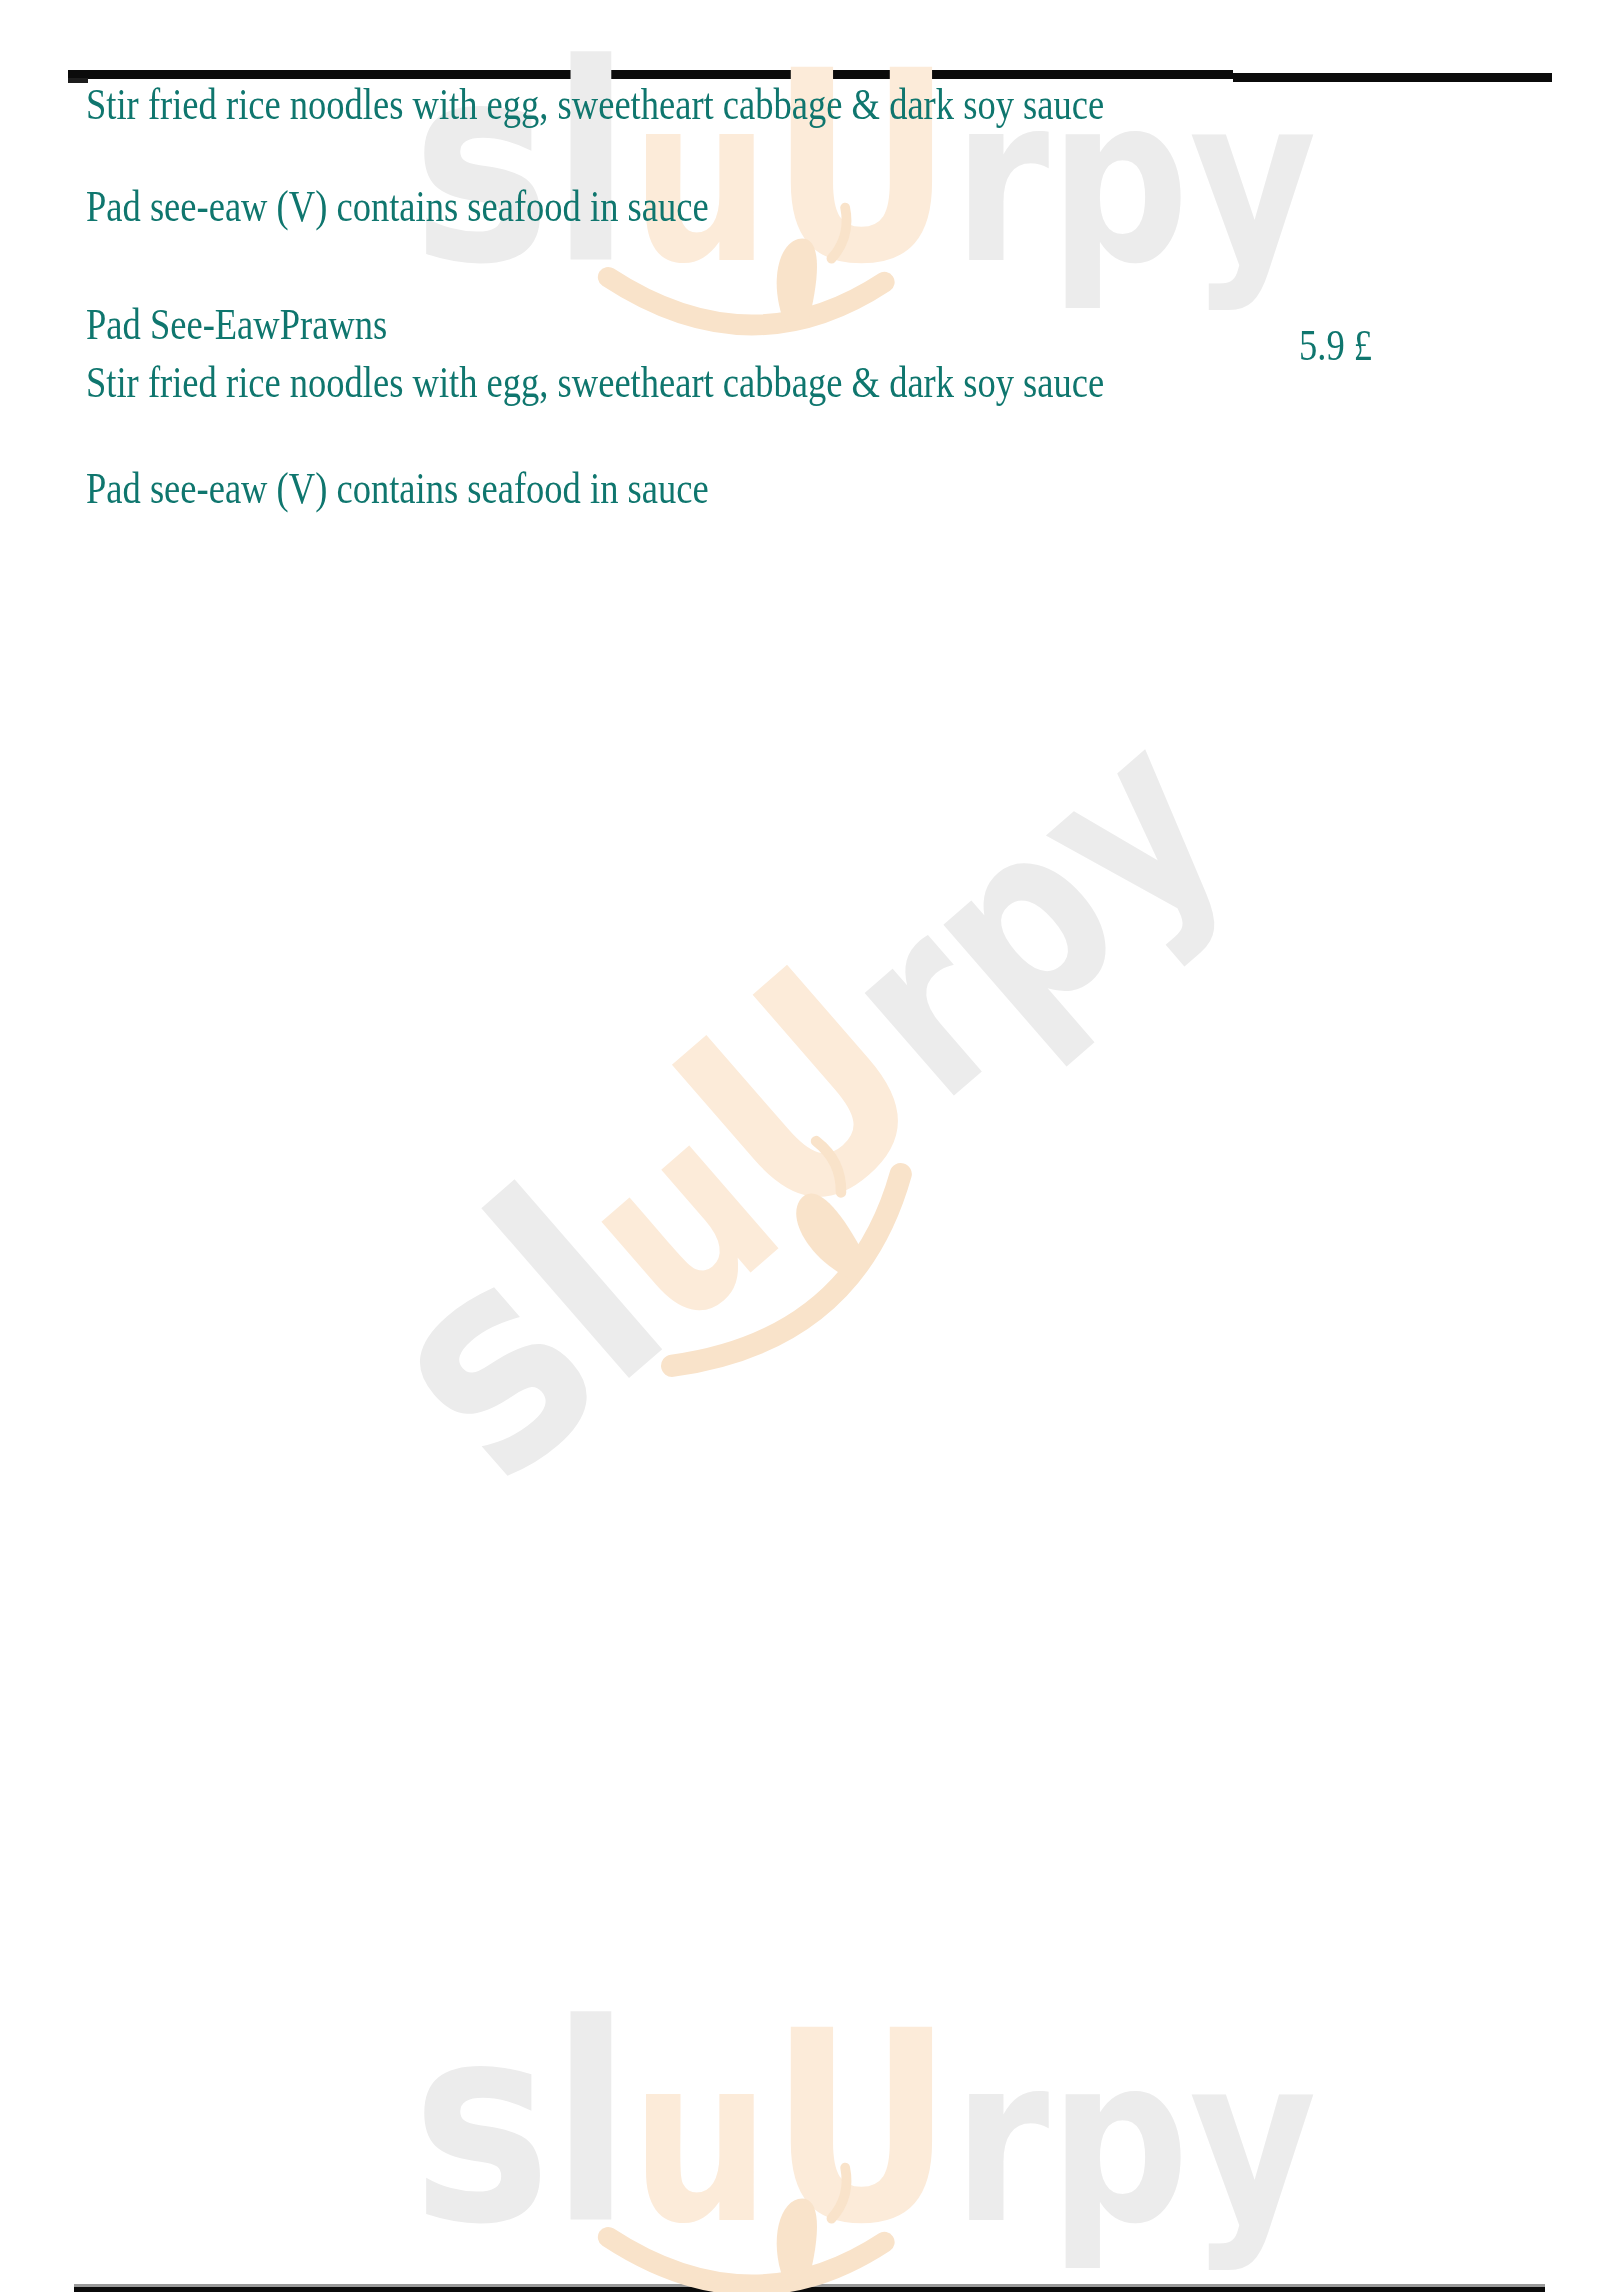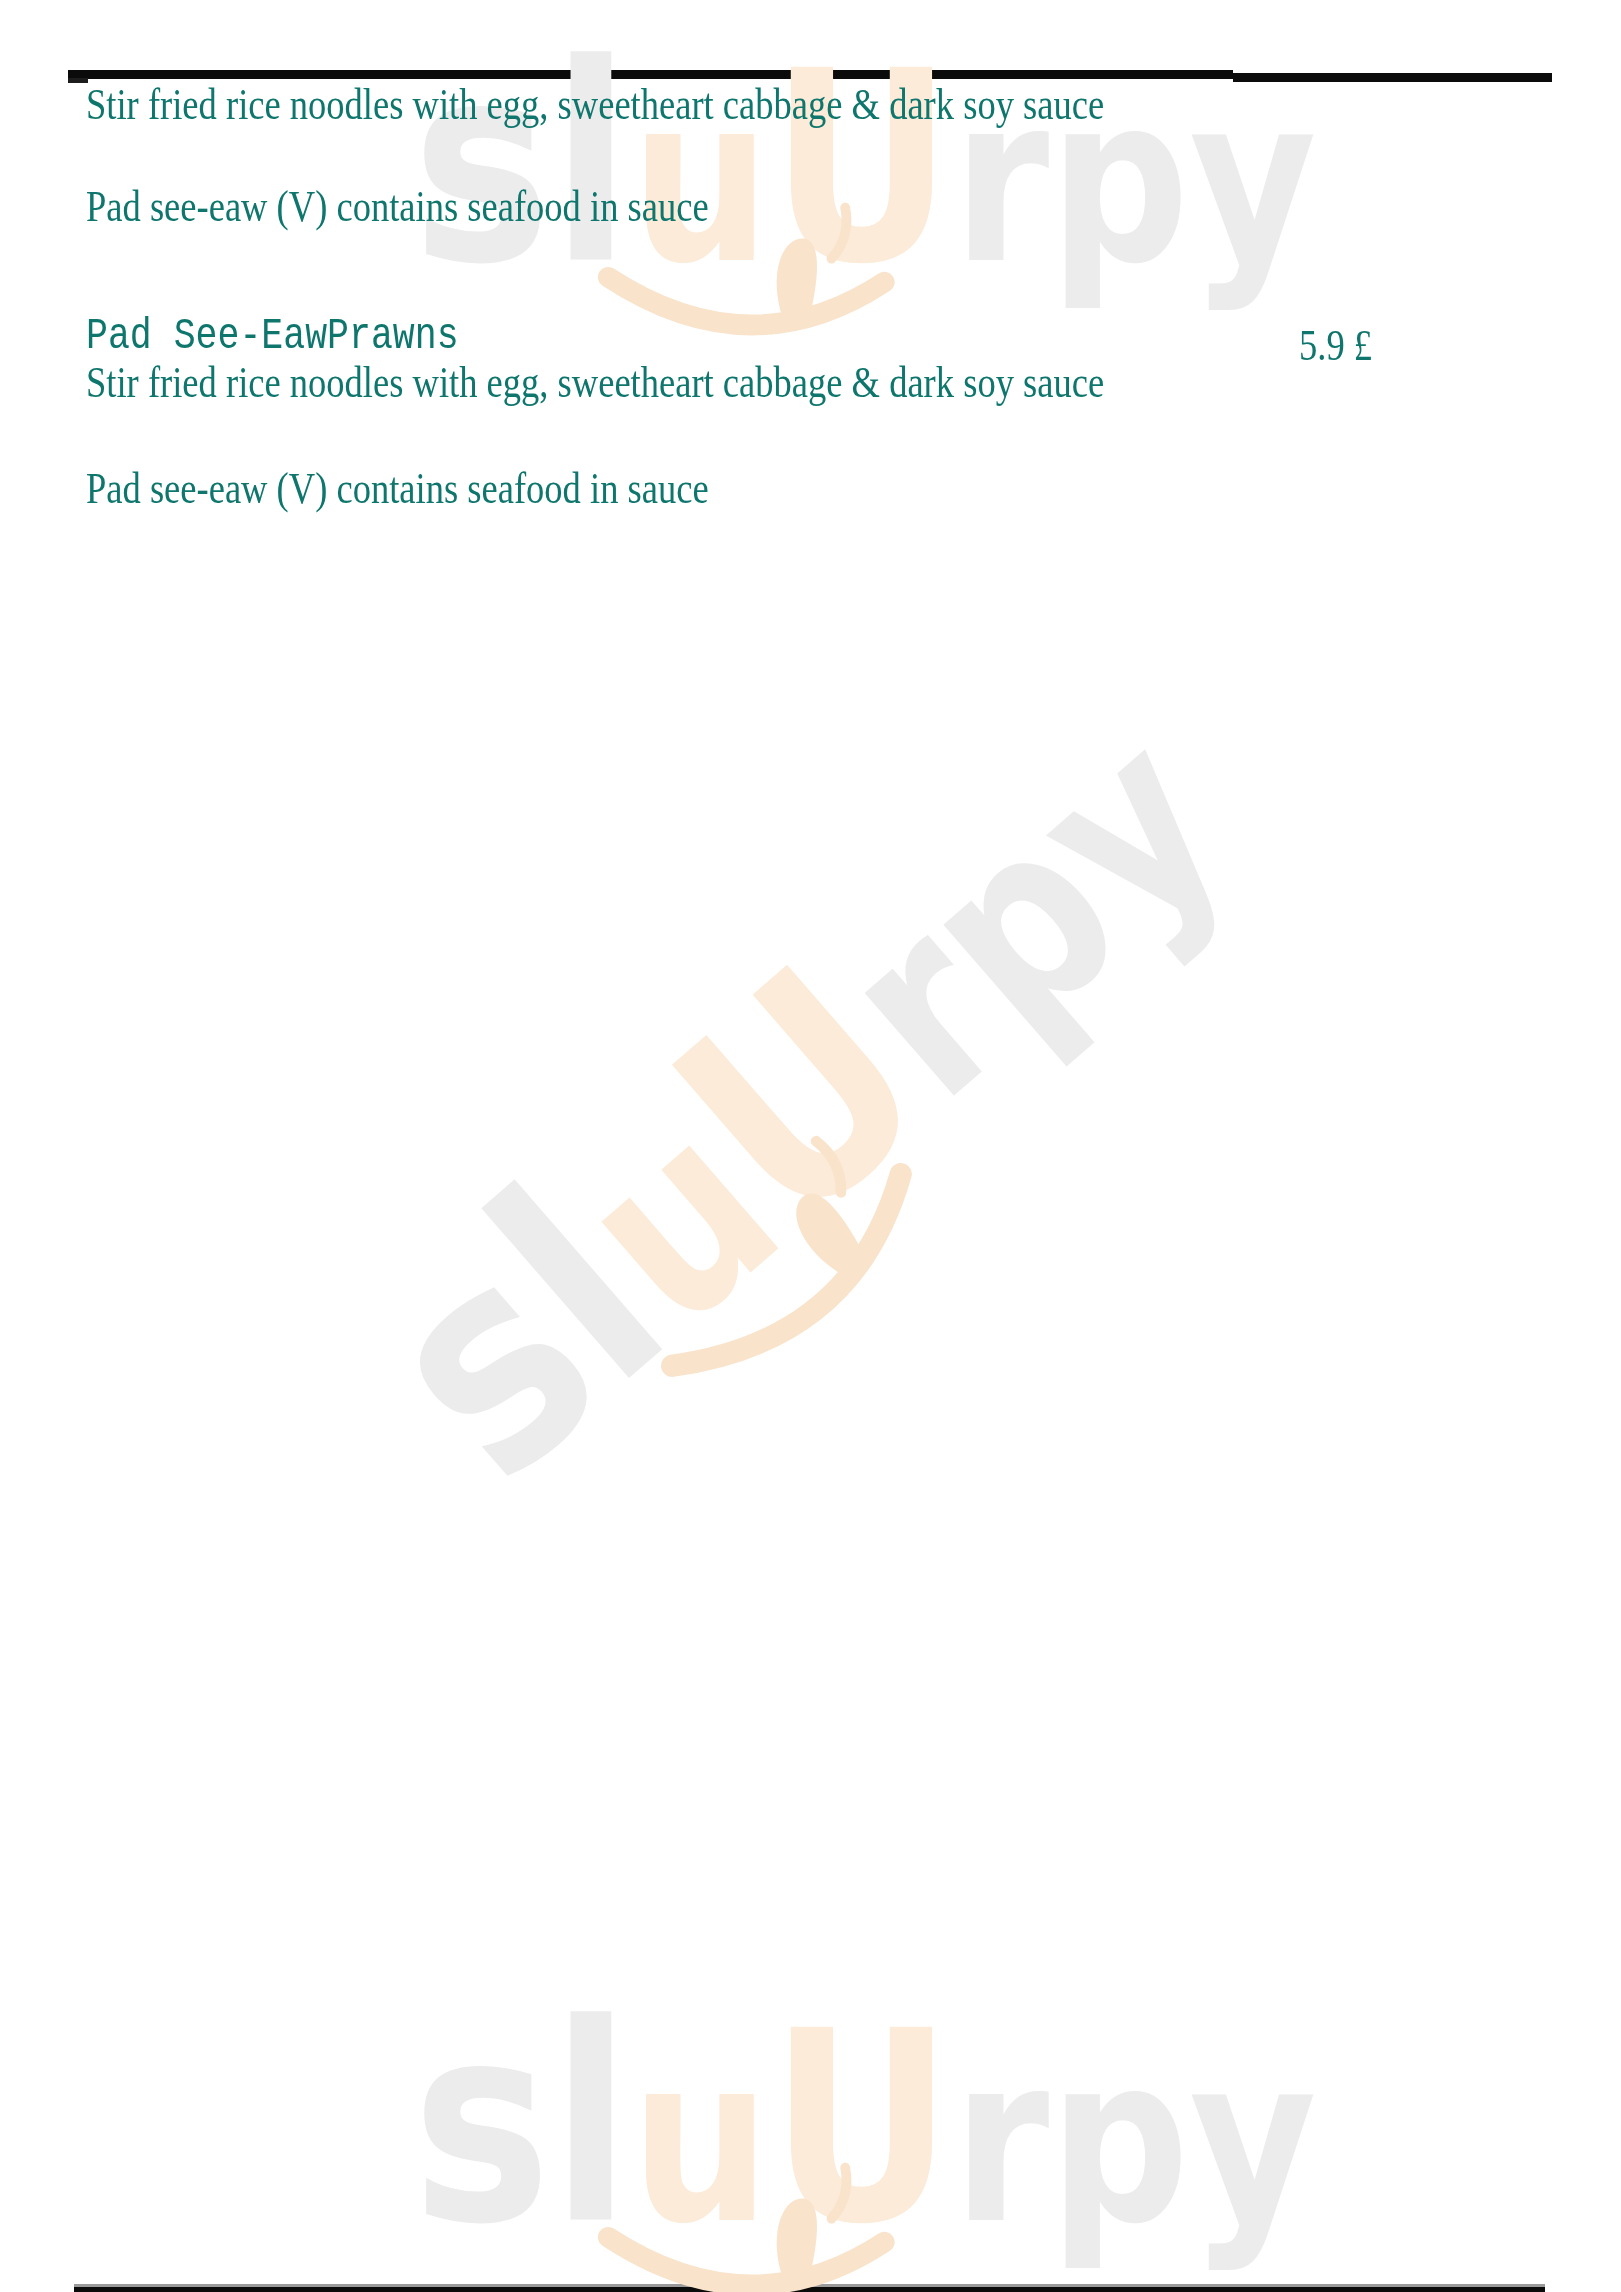--- a/index.html
+++ b/index.html
@@ -16,21 +16,21 @@
   .rule-bot-gray{ left:74px;  top:2284px; width:1471px; height:2.9px; background:#9a9a9a; }
   .rule-bot     { left:74px;  top:2287px; width:1471px; height:5.9px; }
   
   .textline {
     position:absolute; left:86px; font-size:44px; line-height:49px;
     color:#0f766e; white-space:nowrap; z-index:2;
   }
   .textline > span { display:inline-block; transform:scaleX(0.83); transform-origin:0 50%; }
   .t-desc1 { top:80px; }
   .t-note1 { top:182px; }
-  .t-name2 { top:312px;font-family:Liberation Mono, monospace; }
+  .t-name2 { top:300px; }
   .t-price2{ top:309px; left:1299px;margin-top:12px; }
   .t-desc2 { top:358px; }
   .t-note2 { top:464px; }
   
   .wm { position:absolute; z-index:1; pointer-events:none; }
   .wm-top { left:412px; top:0px; }
   .wm-bottom { left:412px; top:1960px; }
   .wm-mid {
     left:828px; top:1142px; width:882px; height:431px;
     transform:translate(-50%,-50%) rotate(-41deg) scale(1.08);

